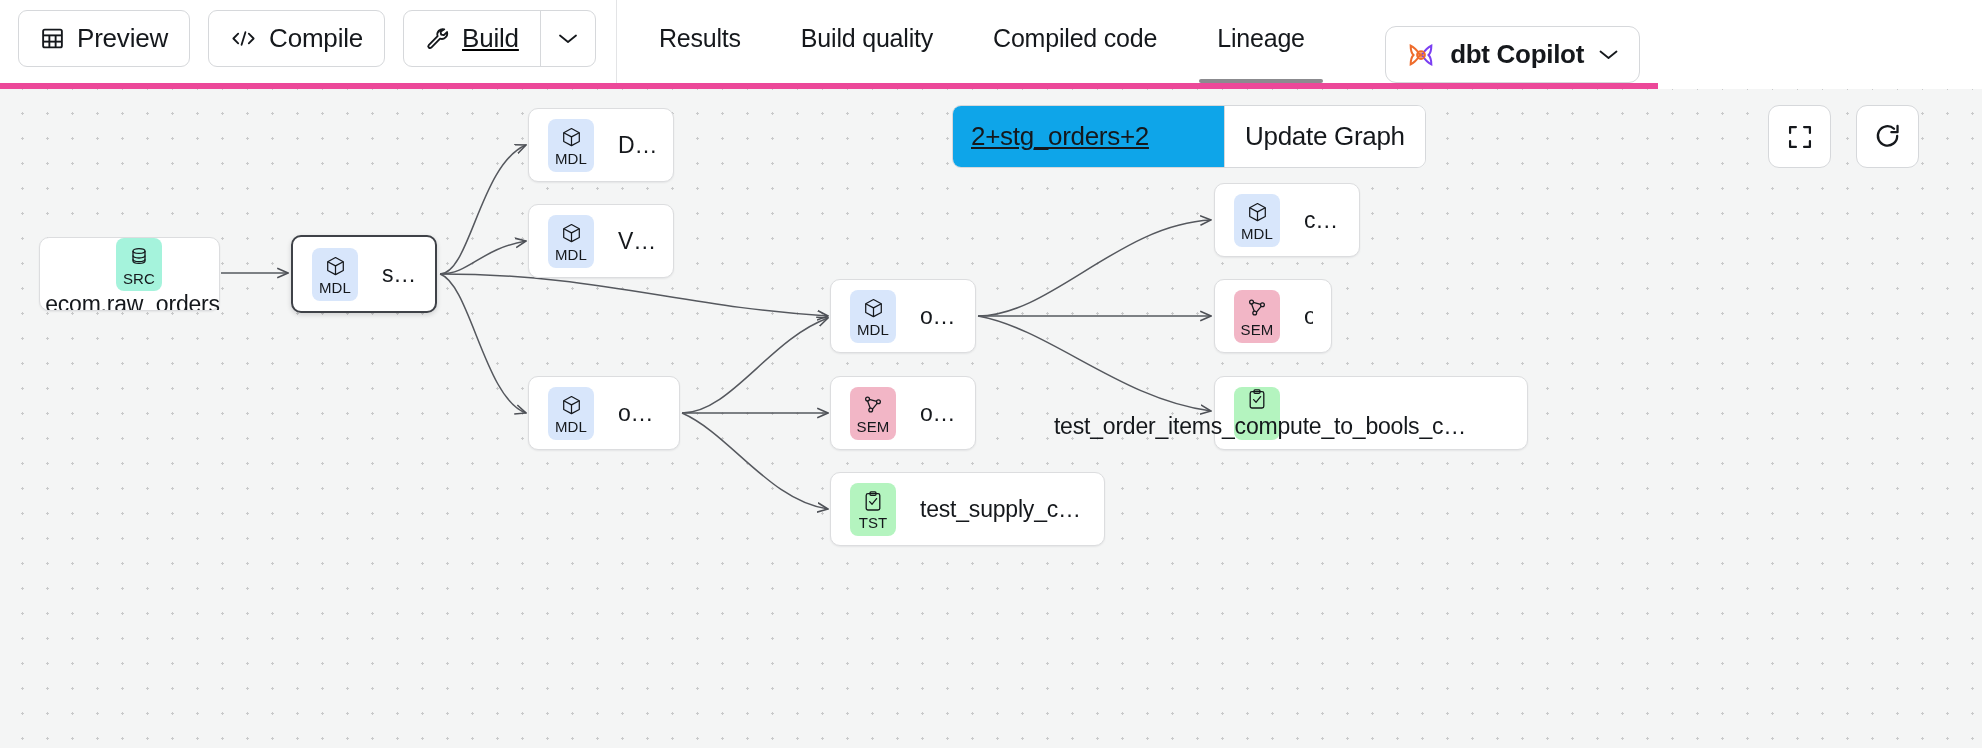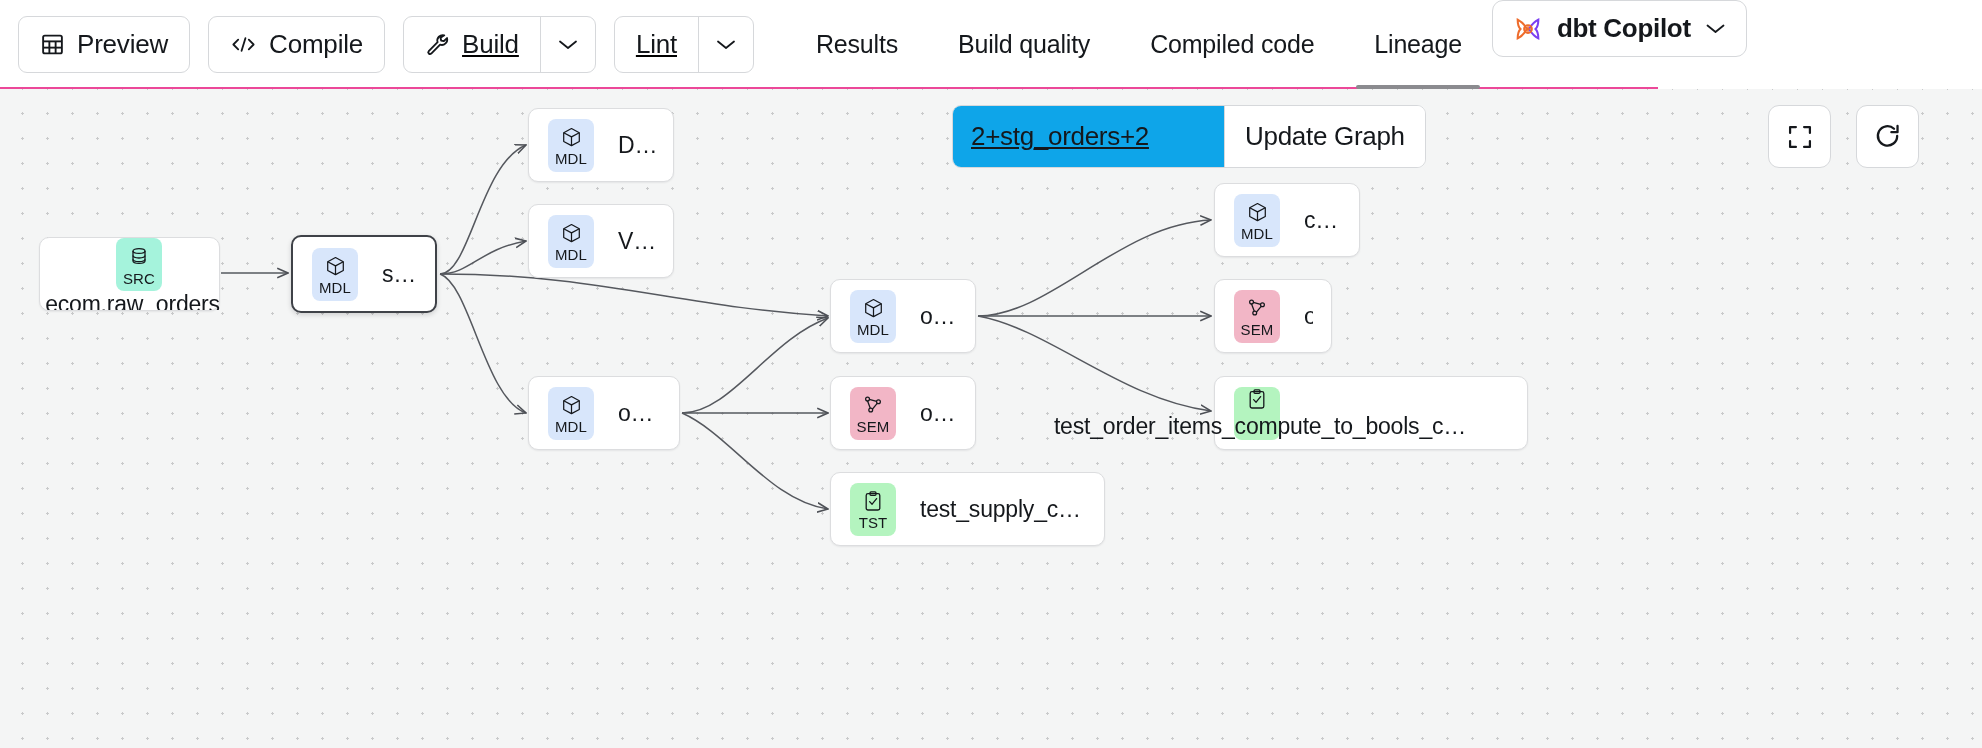--- a/index.html
+++ b/index.html
@@ -10,22 +10,22 @@
     background: #ffffff;
     font-family: "Liberation Sans", sans-serif;
     -webkit-font-smoothing: antialiased;
   }
 
   
   #topbar {
     position: absolute; top: 0; left: 0;
     width: 1658px; height: 89px;
     background: #ffffff;
-    border-bottom: 2px solid #ec4899;
-    display: flex; align-items: flex-start;
+    border-bottom: 6px solid #ec4899;
+    display: flex; align-items: flex-end;
   }
 
   #toolbar-left {
     display: flex; align-items: center;
     gap: 18px;
     padding-left: 18px;
     height: 89px;
   }
 
   .tb-btn {
@@ -273,32 +273,20 @@
       </div>
       <div class="caret">
         <span class="icn">
           <svg width="20" height="13" viewBox="0 0 20 13" fill="none" stroke="#15181c" stroke-width="1.8" stroke-linecap="round" stroke-linejoin="round">
             <polyline points="2,3.5 10,10 18,3.5"></polyline>
           </svg>
         </span>
       </div>
     </div>
 
-    <div class="tb-split">
-      <div class="main">
-        <span class="lbl">Lint</span>
-      </div>
-      <div class="caret">
-        <span class="icn">
-          <svg width="20" height="13" viewBox="0 0 20 13" fill="none" stroke="#15181c" stroke-width="1.8" stroke-linecap="round" stroke-linejoin="round">
-            <polyline points="2,3.5 10,10 18,3.5"></polyline>
-          </svg>
-        </span>
-      </div>
-    </div>
   </div>
 
   <div id="tabs-divider"></div>
 
   <div id="tabs">
     <div class="tab">
       <span>Results</span>
     </div>
     <div class="tab">
       <span>Build quality</span>

